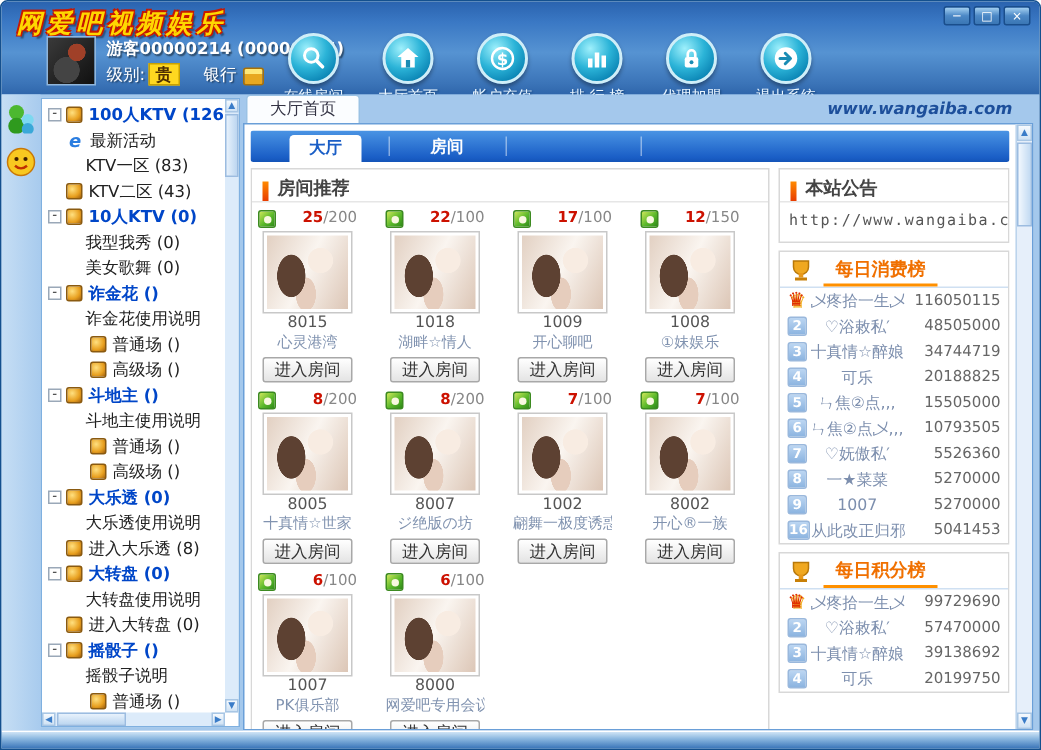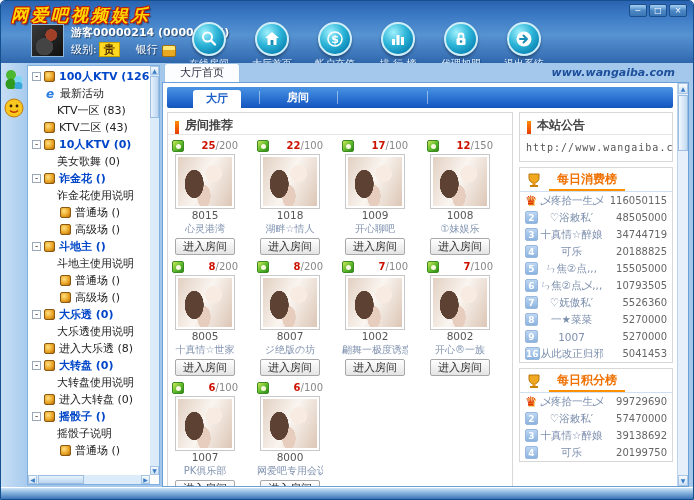--- a/index.html
+++ b/index.html
@@ -296,20 +296,23 @@
         <div class="trow ind1i">
             <span class="horn"></span>
             <span class="tlabel">KTV二区 (43)</span>
           </div>
         <div class="trow grp">
             <span class="exp">-</span>
             <span class="horn"></span>
             <span class="tlabel">10人KTV (0)</span>
           </div>
         <div class="trow ind1">
+            <span class="tlabel">我型我秀 (0)</span>
+          </div>
+        <div class="trow ind1">
             <span class="tlabel">美女歌舞 (0)</span>
           </div>
         <div class="trow grp">
             <span class="exp">-</span>
             <span class="horn"></span>
             <span class="tlabel">诈金花 ()</span>
           </div>
         <div class="trow ind1">
             <span class="tlabel">诈金花使用说明</span>
           </div>

